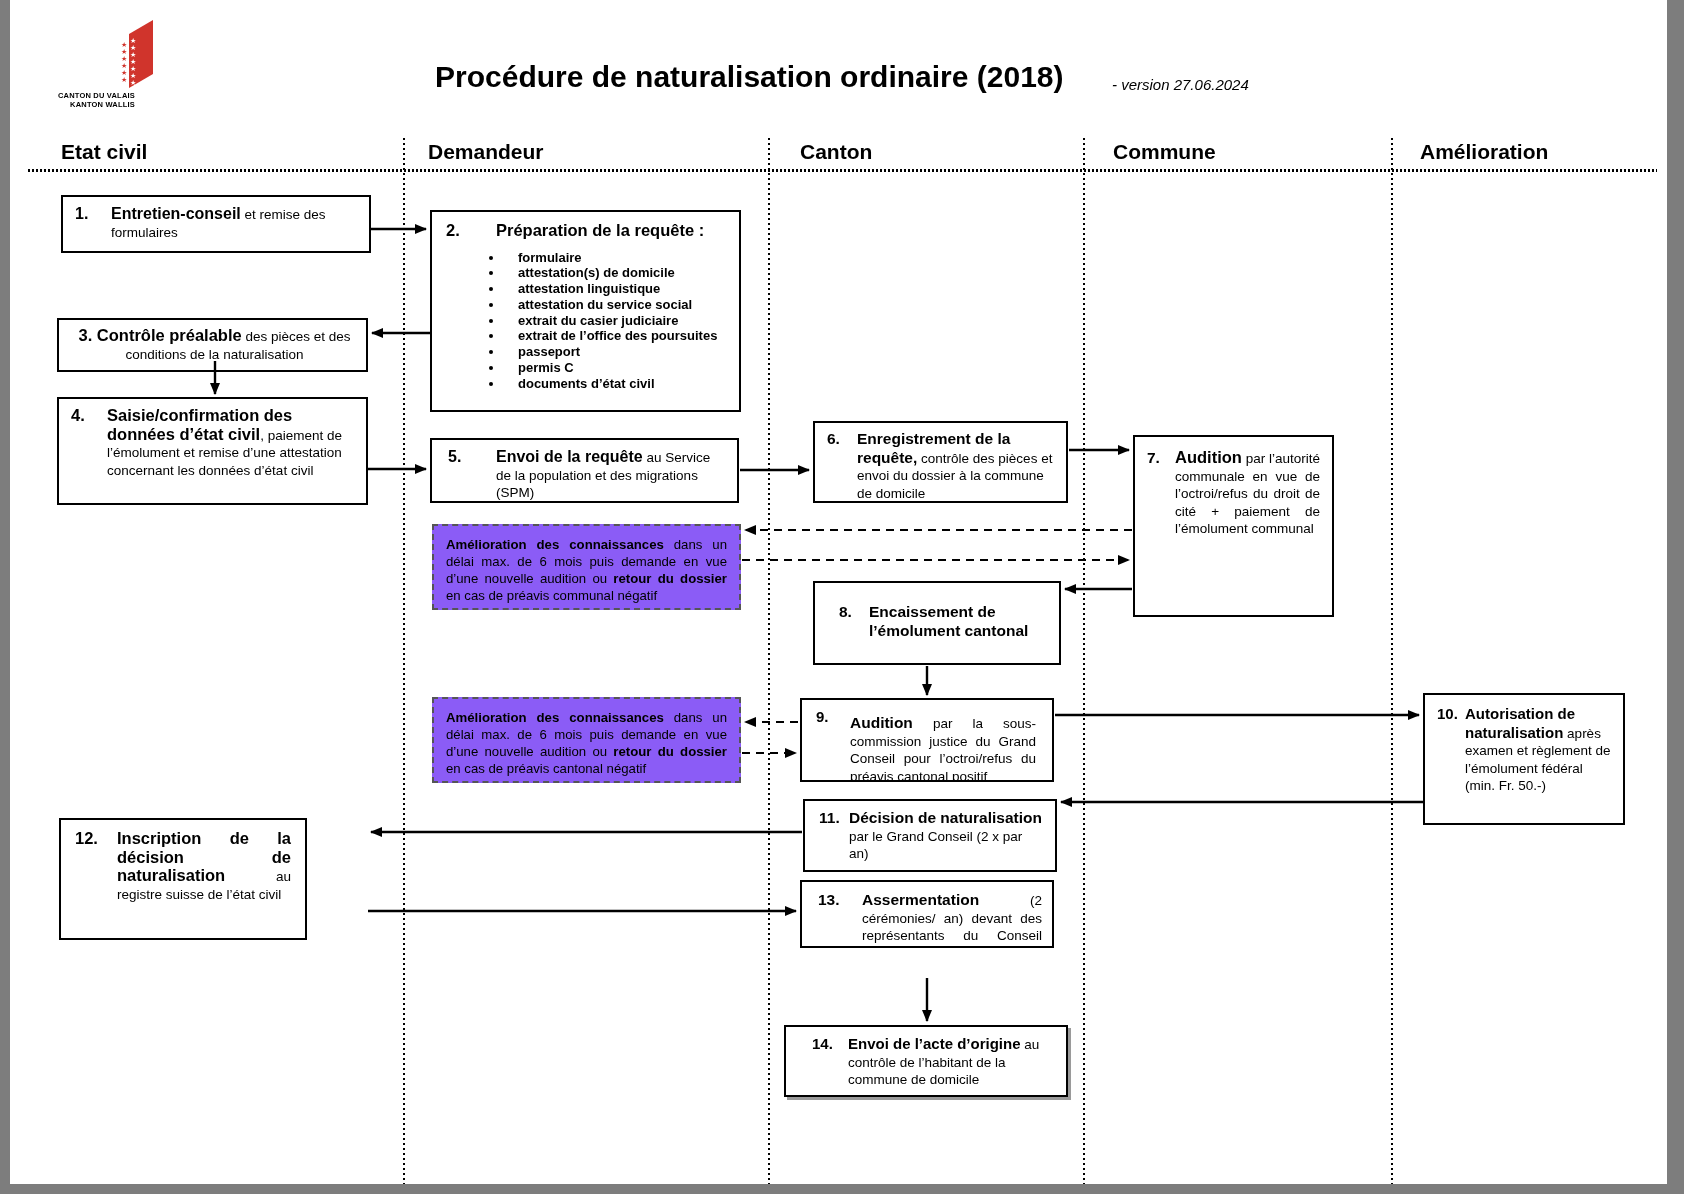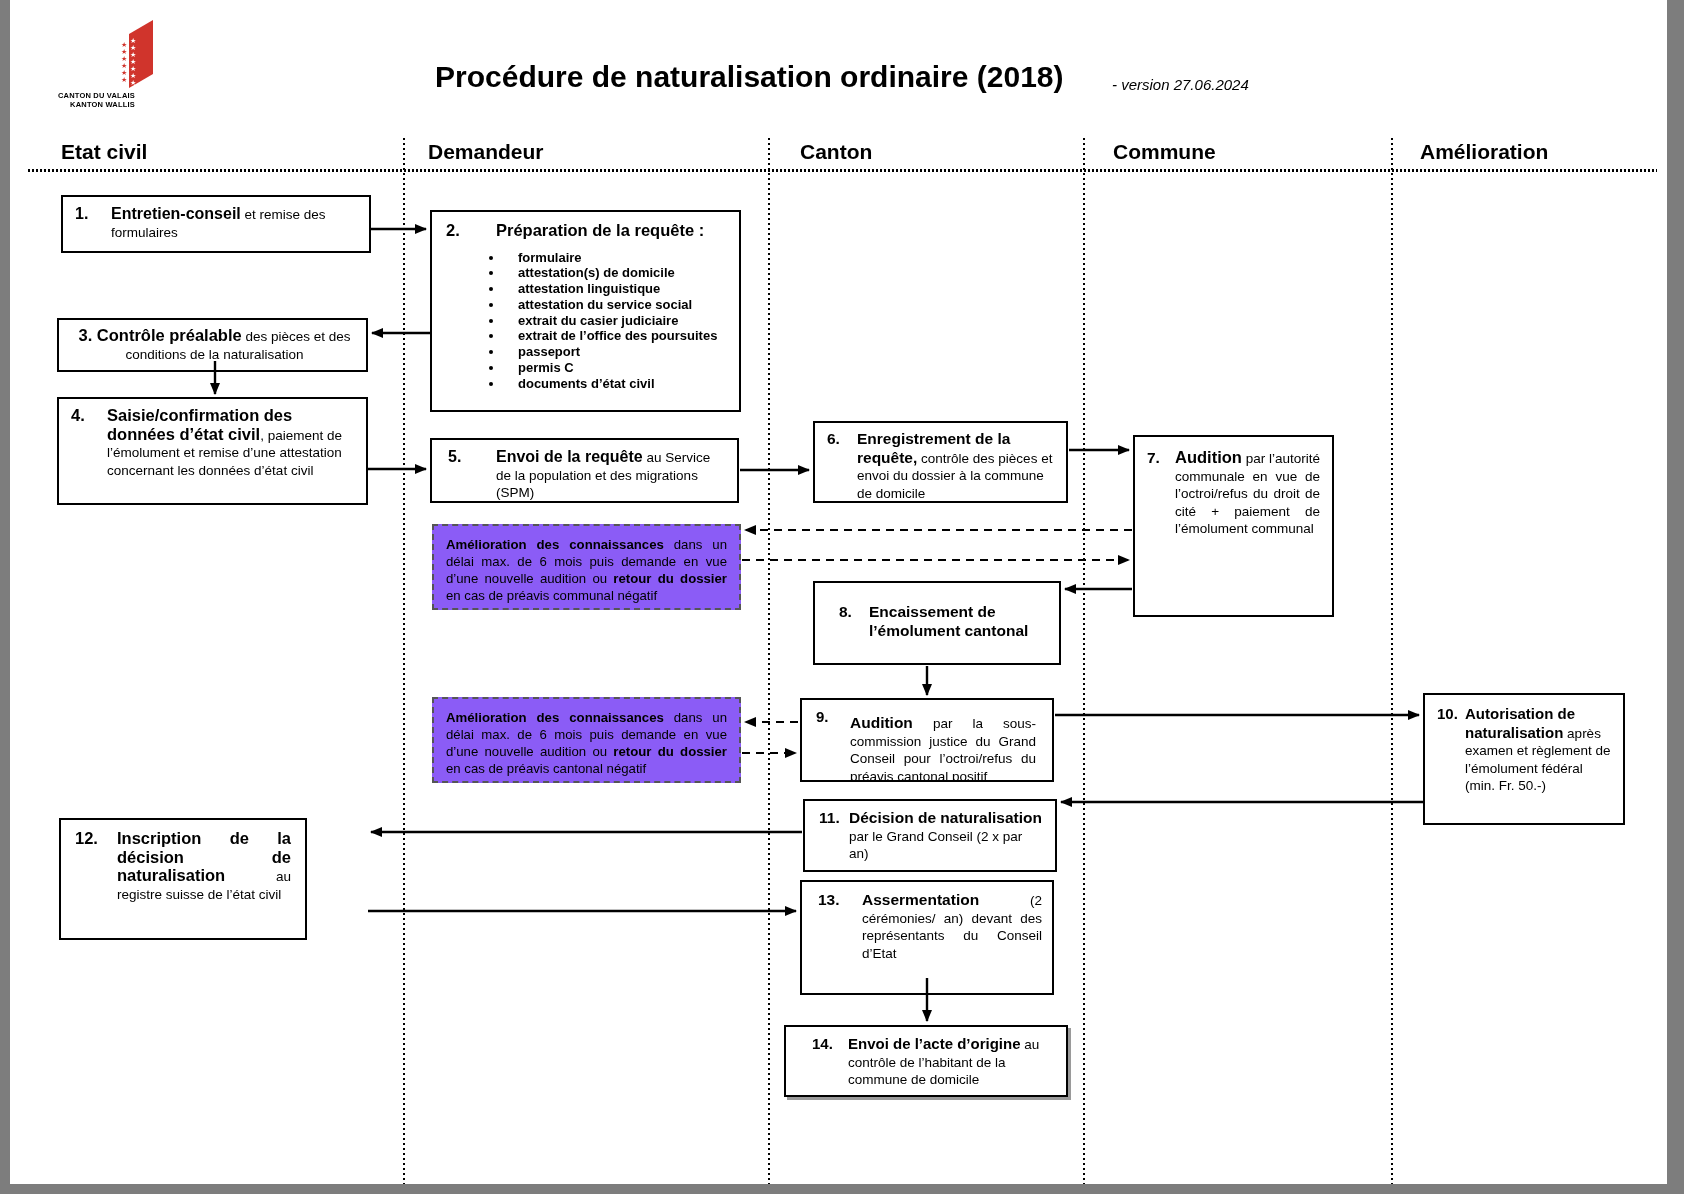--- a/index.html
+++ b/index.html
@@ -196,21 +196,21 @@
     </div>
   </div>
 
   <div class="bx" style="left:59px;top:818px;width:248px;height:122px;padding:10px 14px;">
     <div class="inner">
         <span class="num" style="width:42px;font-size:16.5px;">12.</span>
       <p class="just" style="margin:0;"><b style="font-size:16.5px;">Inscription de la décision de naturalisation</b><span> au registre suisse de l’état civil</span></p>
     </div>
   </div>
 
-  <div class="bx" style="left:800px;top:880px;width:254px;height:115px;padding:9px 10px 4px 16px;">
+  <div class="bx" style="left:800px;top:880px;width:254px;height:68px;padding:9px 10px 4px 16px;">
     <div class="inner">
         <span class="num" style="width:44px;font-size:15.5px;">13.</span>
       <p class="just" style="margin:0;"><b style="font-size:15.5px;">Assermentation</b><span> (2 cérémonies/ an) devant des représentants du Conseil d’Etat</span></p>
     </div>
   </div>
 
   <div class="bx shadowed" style="left:784px;top:1025px;width:284px;height:72px;padding:8px 12px 6px 26px;">
     <div class="inner">
         <span class="num" style="width:36px;font-size:15px;">14.</span>
       <p style="margin:0;"><b style="font-size:15px;">Envoi de l’acte d’origine</b><span> au contrôle de l’habitant de la commune de domicile</span></p>

